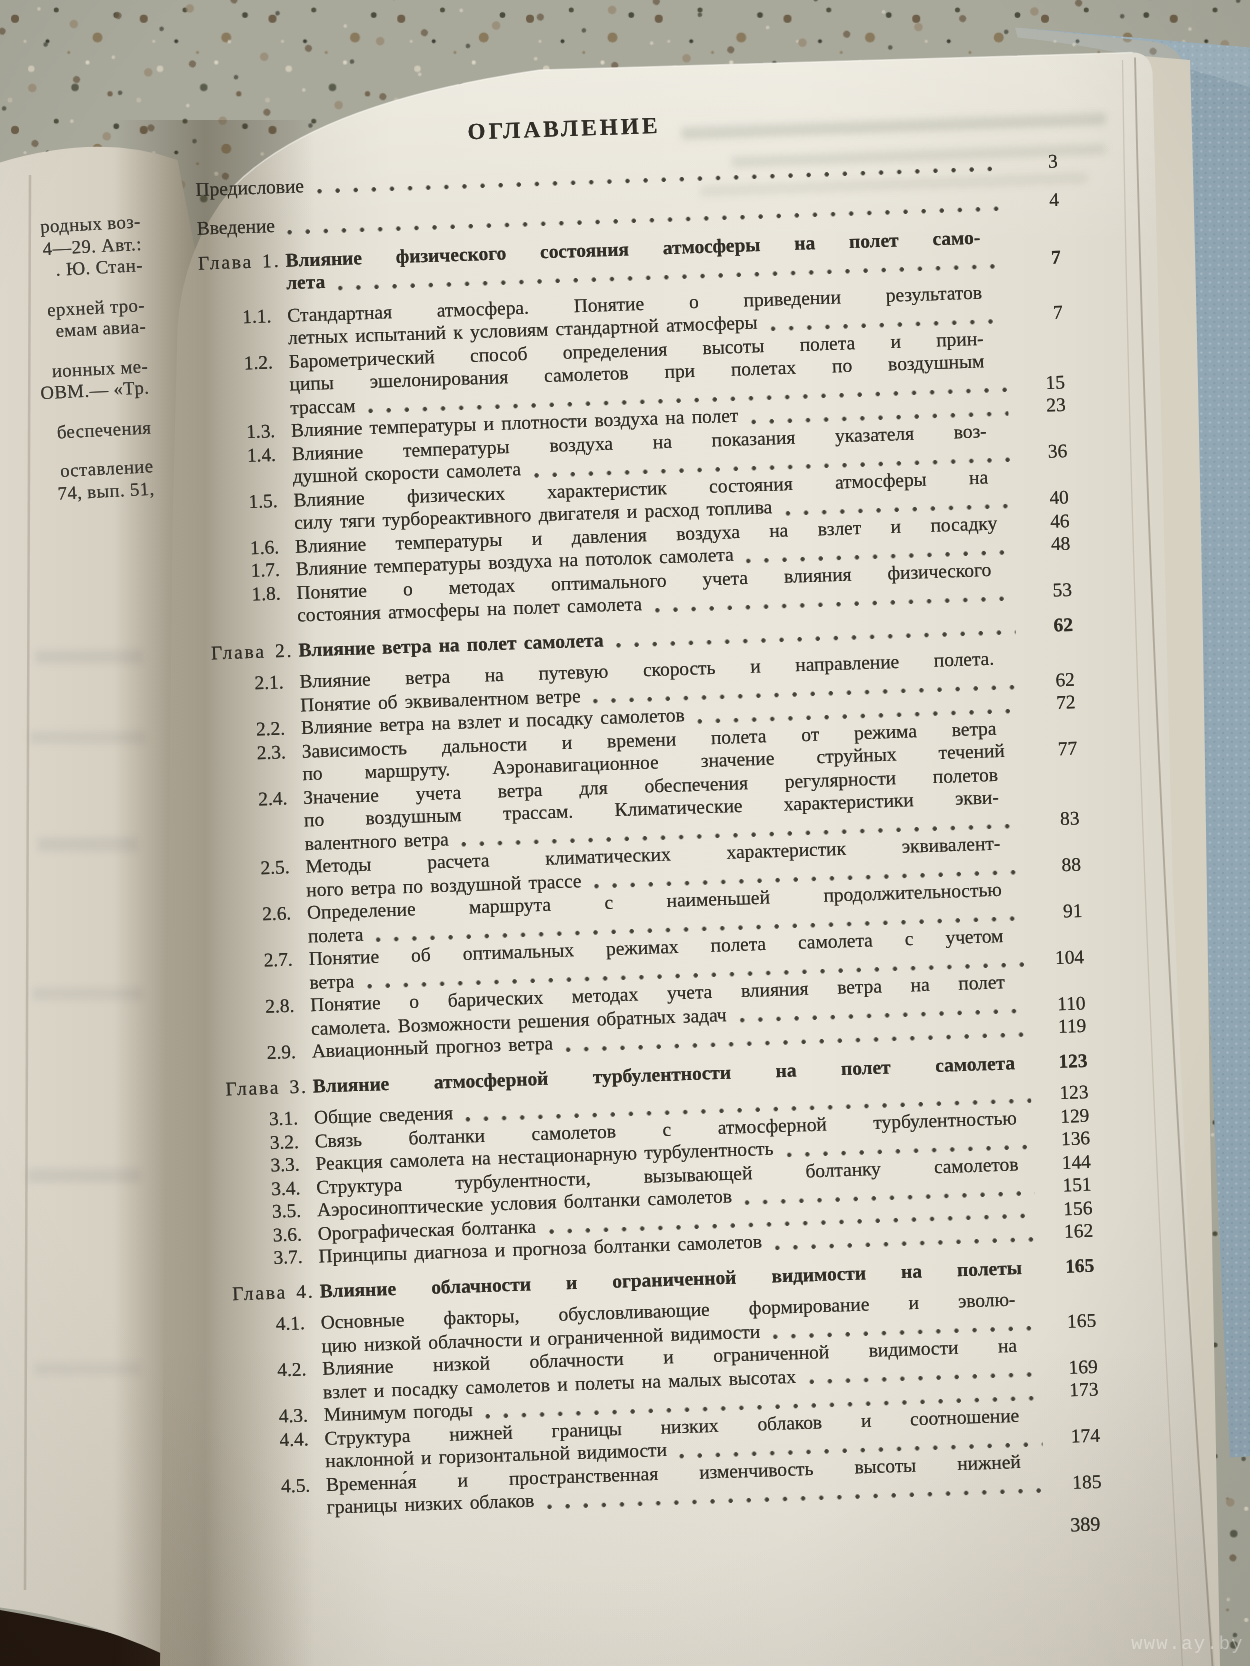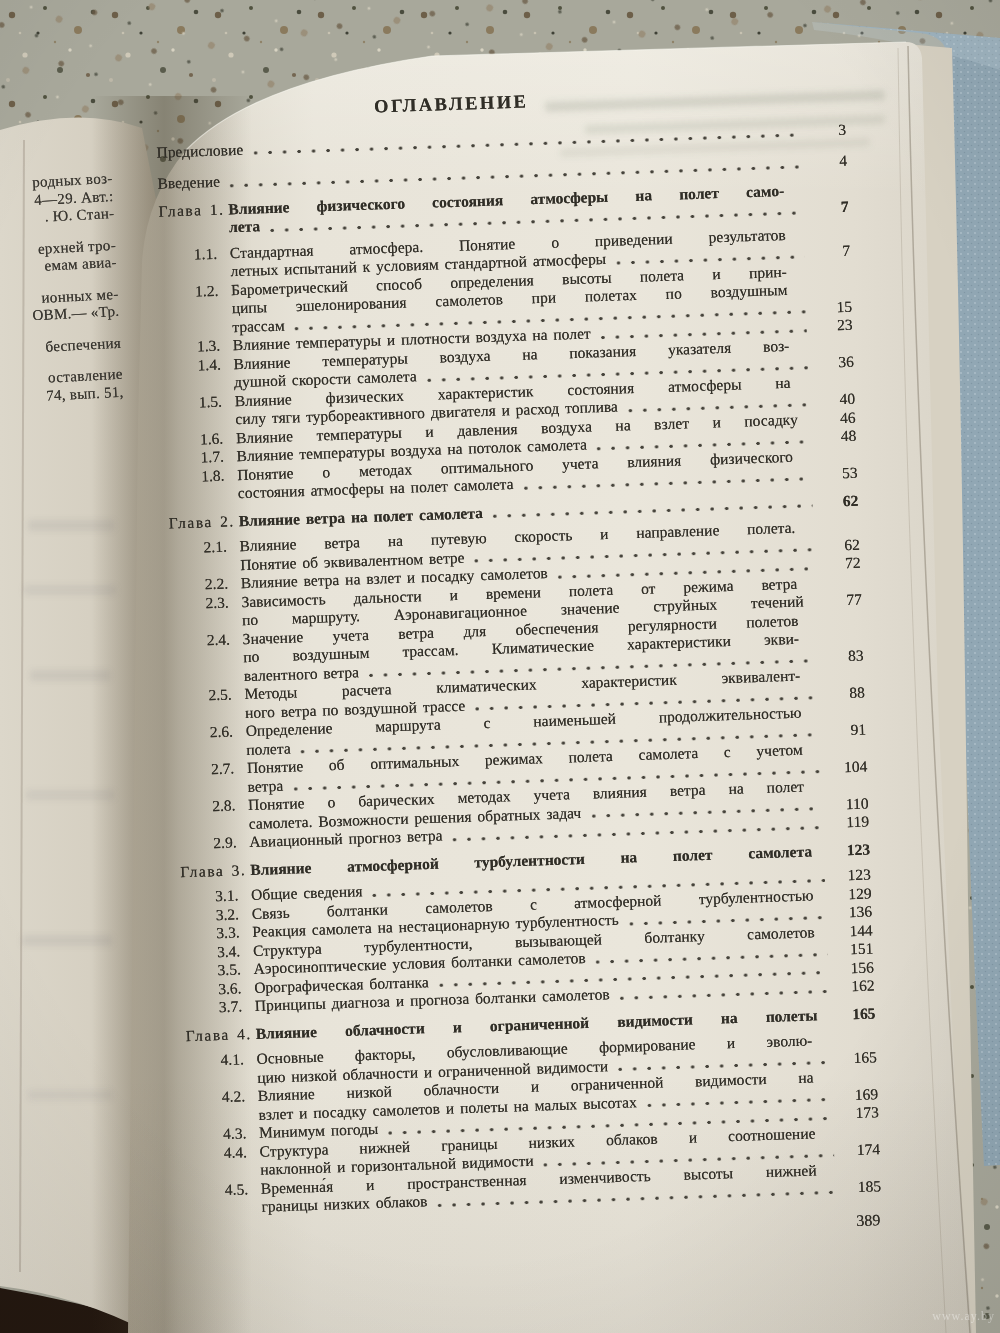--- a/index.html
+++ b/index.html
@@ -36,21 +36,21 @@
   .line.last .txt{white-space:nowrap;flex:0 1 auto;}
   .line.last.nodots .txt{flex:1 1 auto;white-space:normal;text-align:justify;
                          text-align-last:justify;margin-right:14px;}
   .dots{flex:1 1 auto;height:5px;align-self:flex-end;margin:0 2px 3px 10px;
         background-image:radial-gradient(circle at 2px 2.5px,#45423a 1.5px,rgba(0,0,0,0) 1.9px);
         background-size:14.5px 5px;background-repeat:repeat-x;}
   .pg{flex:0 0 44px;text-align:right;}
   .folio{margin-top:15px;text-align:right;padding-right:2px;font-size:16px;}
 
   .watermark{position:absolute;right:5px;bottom:9px;z-index:3;
-             font-family:Liberation Serif, serif;font-size:12px;
+             font-family:Liberation Mono, monospace;font-size:15px;
              color:rgba(255,255,255,0.38);letter-spacing:1px;}
 </style>
 </head>
 <body>
 
 <div class="scene">
 
   <svg class="bg" width="1000" height="1333" viewBox="0 0 1000 1333">
     <defs>
       <pattern id="speck" width="103" height="89" patternUnits="userSpaceOnUse">

